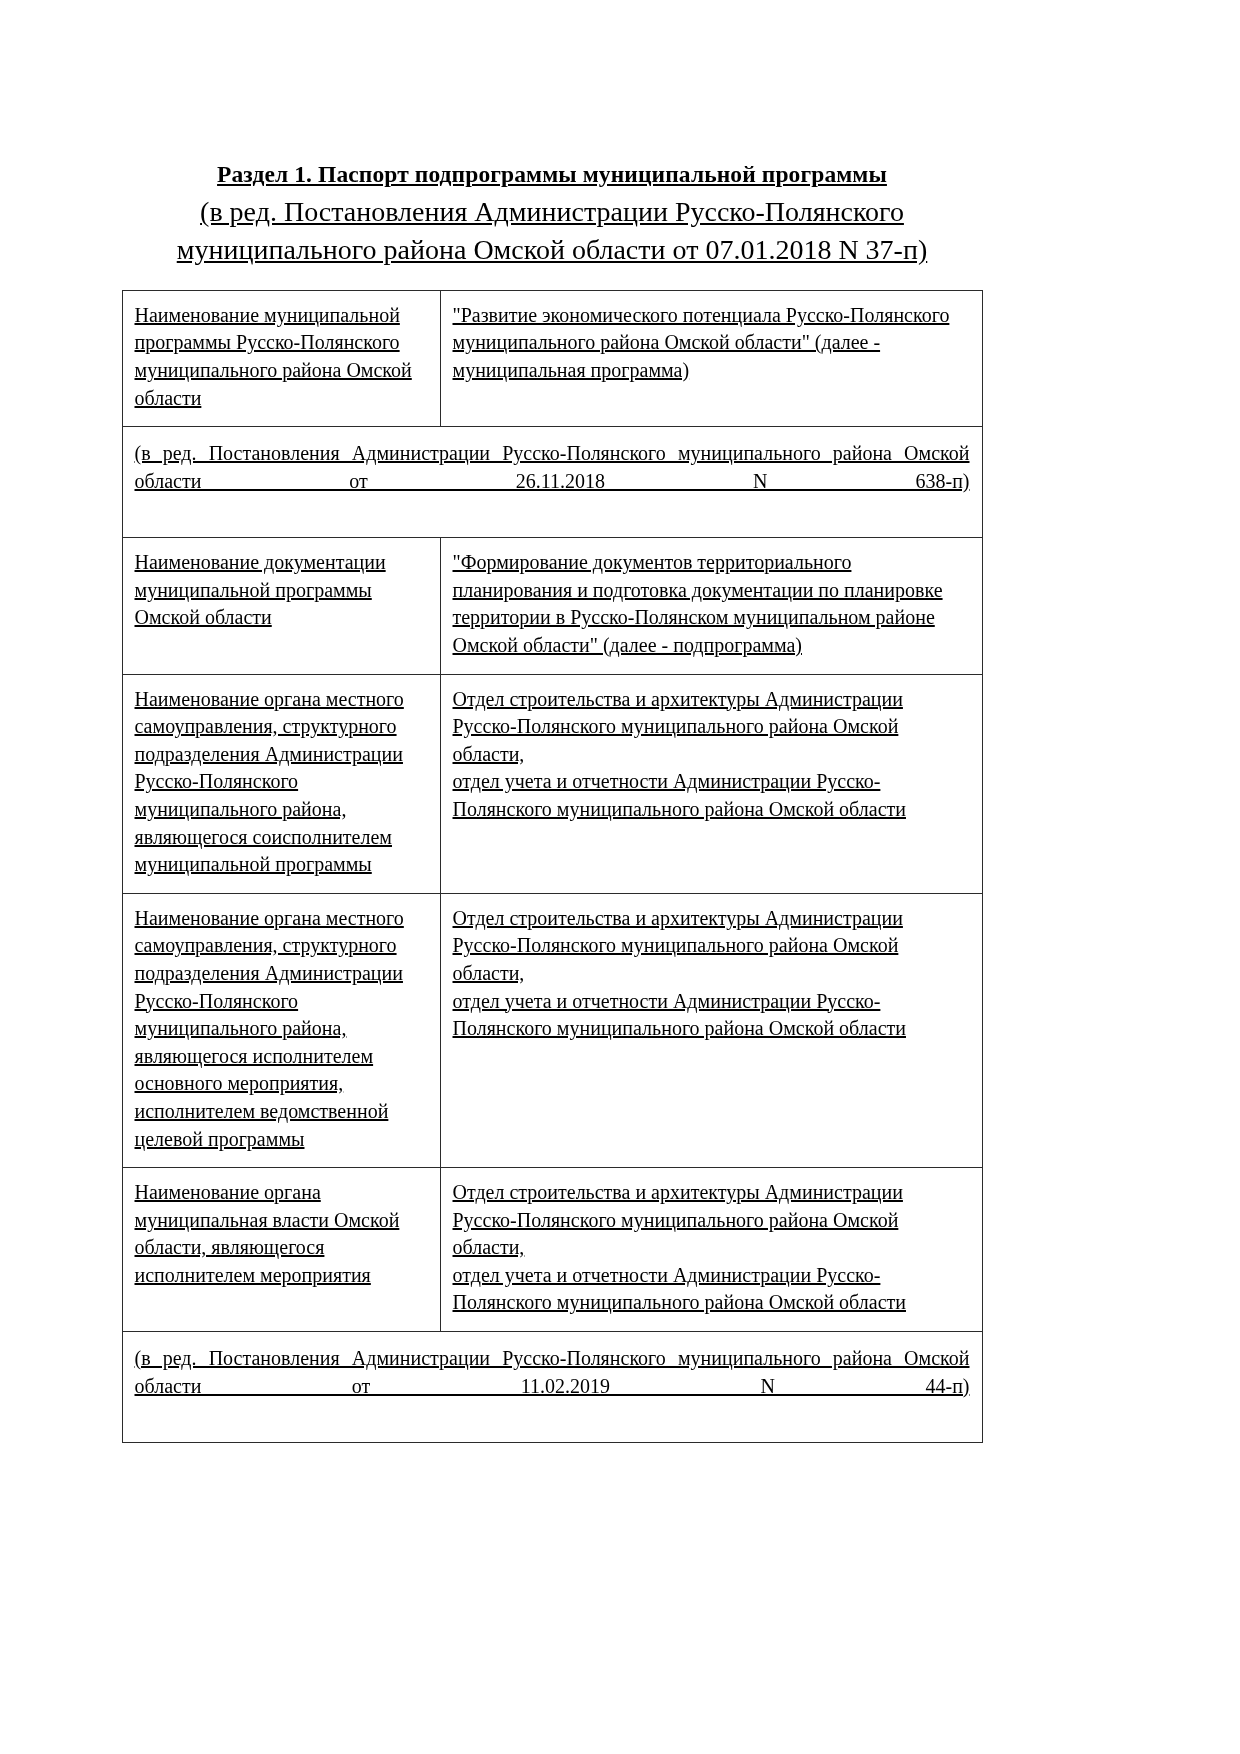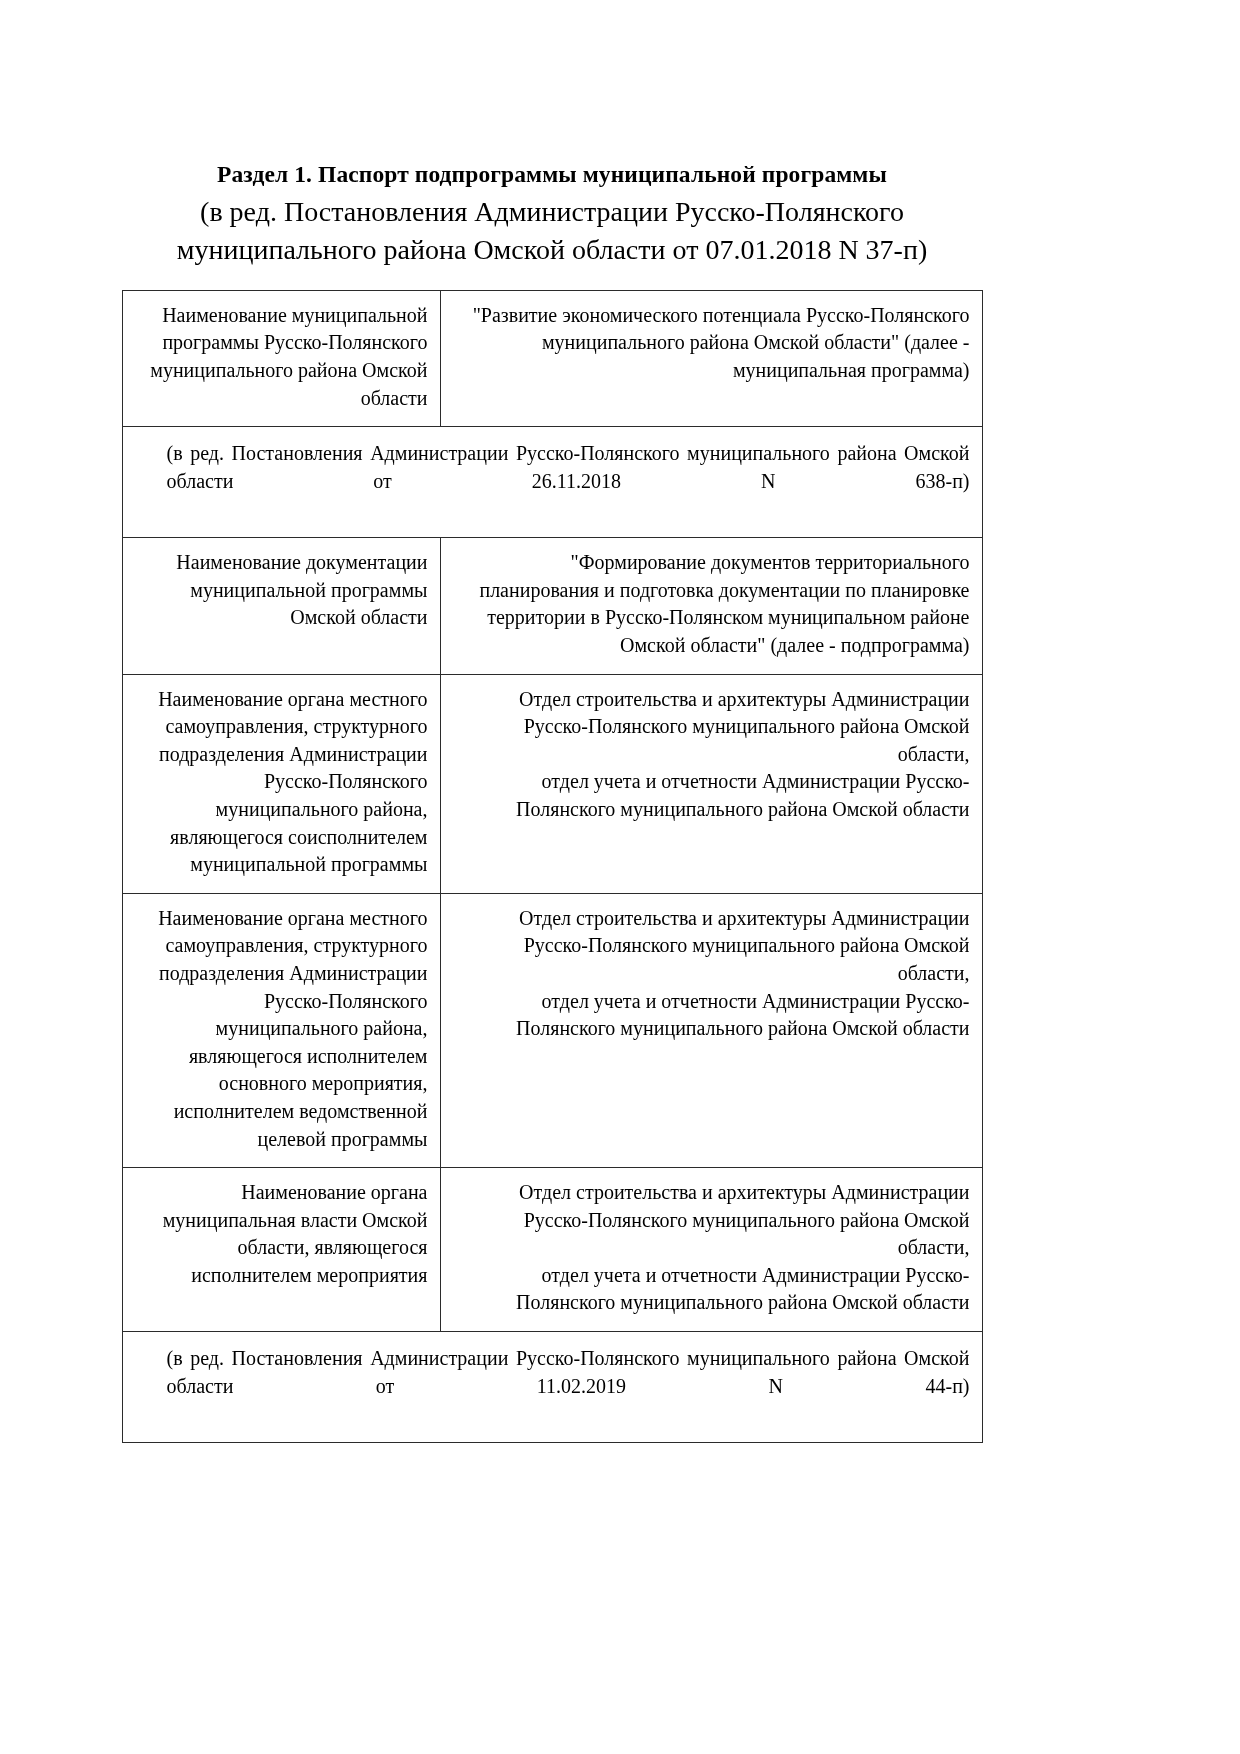--- a/index.html
+++ b/index.html
@@ -14,20 +14,21 @@
     color: #000000;
     position: relative;
     overflow: hidden;
   }
 
   .page {
     box-sizing: border-box;
     width: 1104px;
     height: 1754px;
     padding: 160px 100px 0 100px;
+    text-decoration: underline;
   }
 
   
   .doc-header {
     text-align: center;
     margin-bottom: 22px;
   }
   .doc-title {
     font-size: 23.5px;
     font-weight: bold;
@@ -51,21 +52,20 @@
     margin: 0 auto;
     border-collapse: collapse;
     table-layout: fixed;
   }
   .passport-table td {
     border: 1.5px solid #2b2b2b;
     vertical-align: top;
     padding: 11px 12px 14px 12px;
     font-size: 20px;
     line-height: 1.38;
-    text-align: right;
   }
   .col-label {
     width: 318px;
   }
   .col-value {
     width: 542px;
   }
   td.cell-label {
     font-family: "Liberation Serif", "DejaVu Serif", serif;
   }
@@ -76,21 +76,20 @@
   td.cell-note {
     text-align: justify;
     text-justify: inter-word;
     padding: 12px 12px 14px 12px;
     font-size: 20px;
     line-height: 1.4;
   }
   .note-text {
     display: block;
     text-align: justify;
-    margin-left: 32px;
   }
   .note-text::after {
     content: "";
     display: inline-block;
     width: 100%;
   }
 
   .txt-line { display: block; }
 </style>
 </head>

